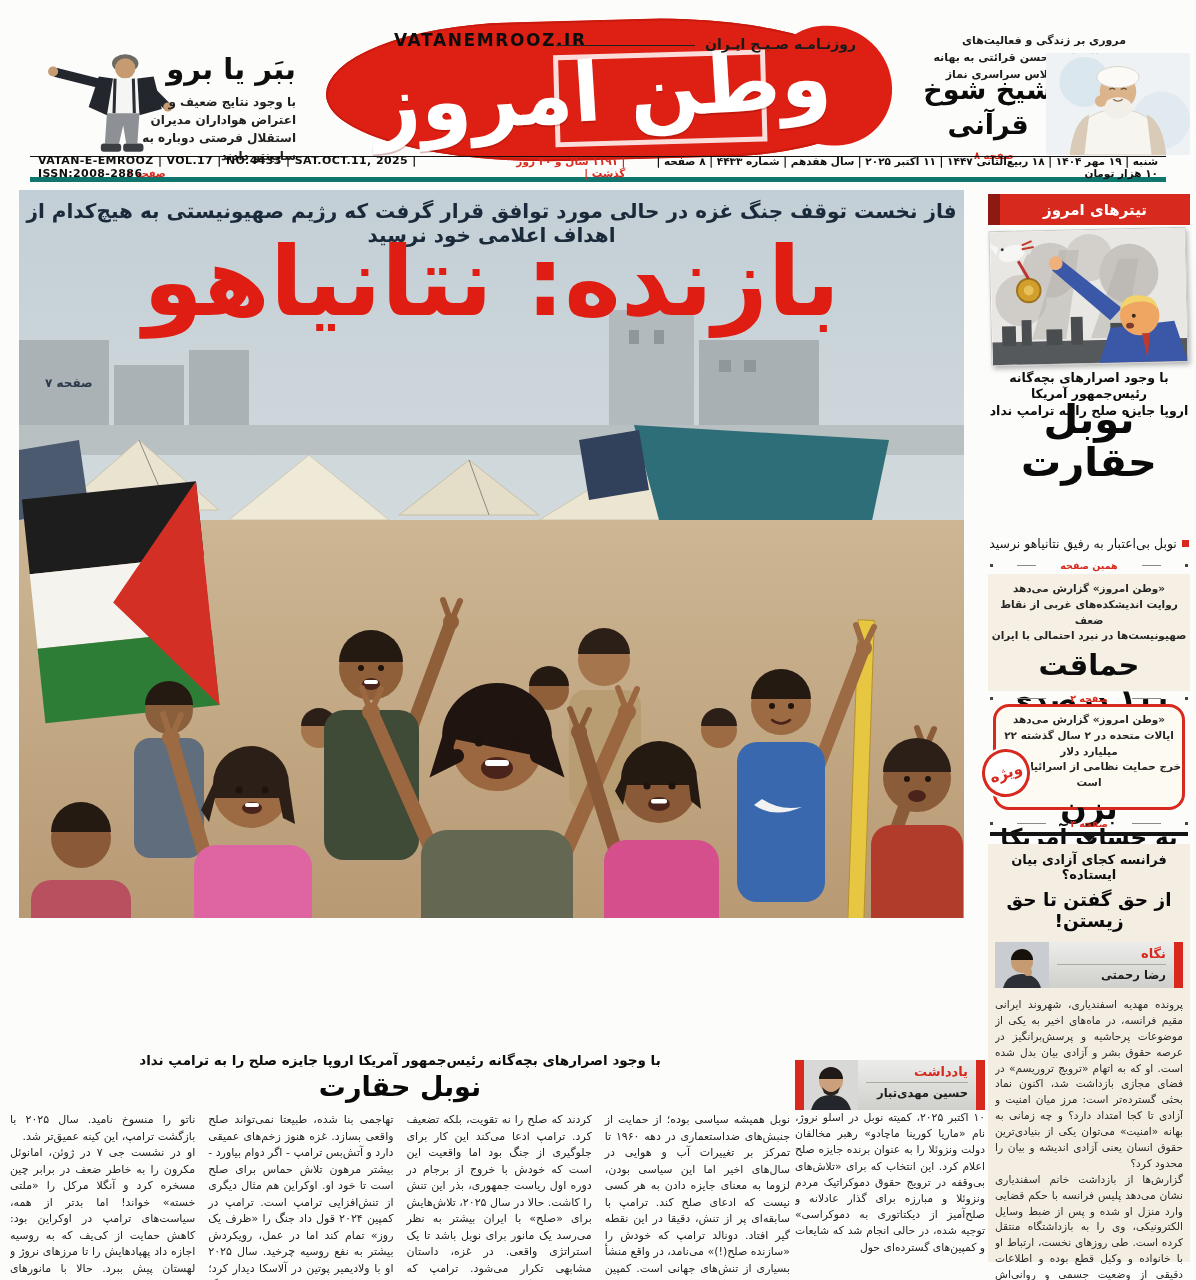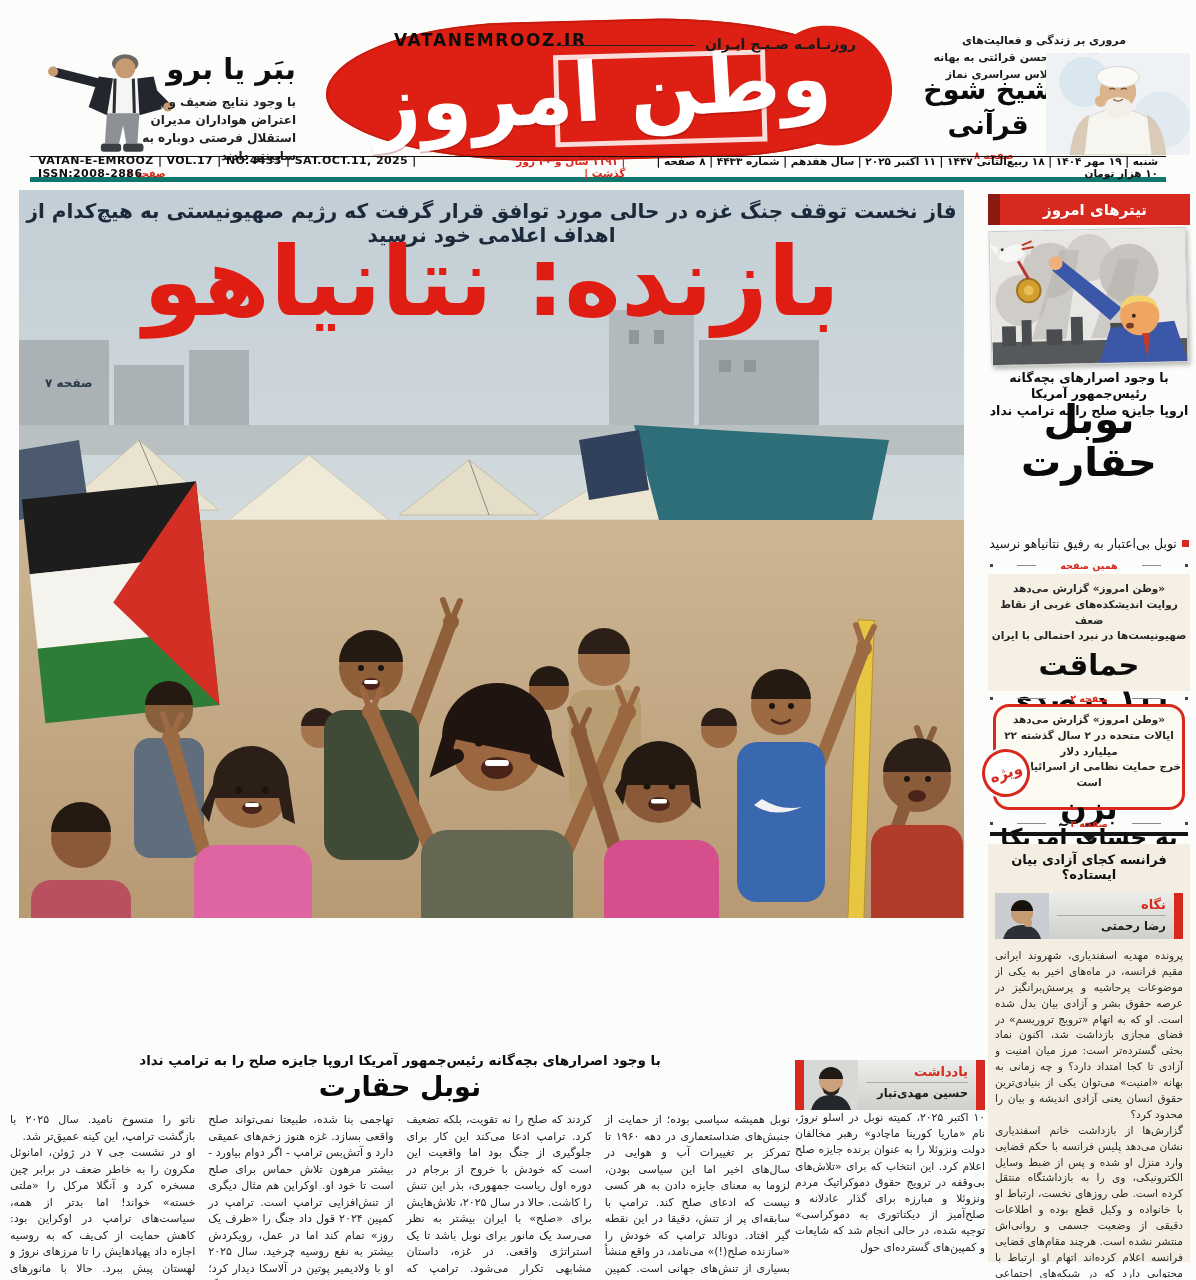--- a/index.html
+++ b/index.html
@@ -428,20 +428,21 @@
         <span class="dl"></span>
       <span class="dlabel">صفحه ۳</span>
       <span class="dl"></span>
         <span class="dsq"></span>
     </div>
 
     <div class="bdiv"></div>
 
     <div class="cream2">
       <div class="ng-kicker">فرانسه کجای آزادی بیان ایستاده؟</div>
+      <div class="ng-title">از حق گفتن تا حق زیستن!</div>
       <div class="ph-head">
         <svg class="photo" viewBox="0 0 54 46" width="54" height="46">
           <rect width="54" height="46" fill="#c9ccd0"></rect>
           <path d="M8 46 q4 -14 19 -14 q15 0 19 14 z" fill="#2c3036"></path>
           <circle cx="27" cy="20" r="11" fill="#c79b72"></circle>
           <path d="M16 18 a11 11 0 0 1 22 0 z" fill="#17110c"></path>
           <circle cx="33" cy="30" r="4" fill="#c79b72"></circle>
         </svg>
         <div class="mid">
           <div class="ph-label">نگاه</div>

